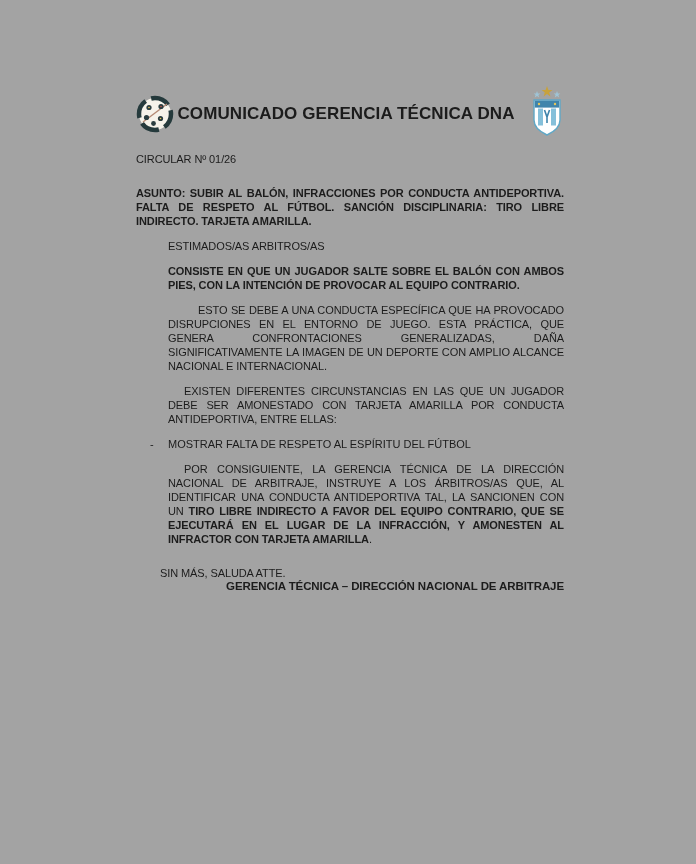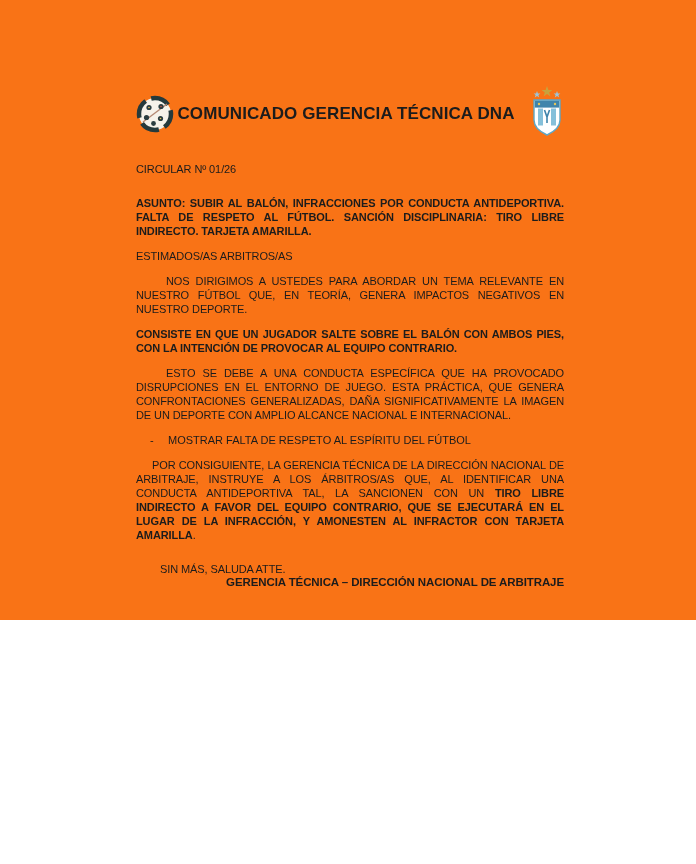--- a/index.html
+++ b/index.html
@@ -10,22 +10,22 @@
   body {
     width: 696px;
     height: 864px;
     overflow: hidden;
     font-family: "Liberation Sans", sans-serif;
     color: #1c1c1c;
   }
   .page {
     position: relative;
     width: 696px;
-    height: 620px;
-    background: #f97316;
+    height: 864px;
+    background: #a3a3a3;
   }
   .content {
     position: absolute;
     left: 136px;
     top: 88px;
     width: 428px;
   }
   .header {
     display: flex;
     align-items: center;
@@ -41,23 +41,23 @@
     transform: translateX(-6px);
   }
   .badge-left { width: 38px; height: 38px; flex: 0 0 auto; }
   .crest-right { width: 34px; height: 56px; flex: 0 0 auto; margin-top: -4px; }
   .line, .para {
     font-size: 11px;
     line-height: 14px;
     letter-spacing: -0.1px;
   }
   .para { text-align: justify; }
-  .circular { margin-top: 22px; }
+  .circular { margin-top: 12px; }
   .bold { font-weight: bold; }
-  .mt { margin-top: 11px; }
+  .mt { margin-top: 11px; margin-left: 32px; }
   .mt-sm { margin-top: 7px; }
   .mt-lg { margin-top: 20px; }
   .indent { text-indent: 30px; }
   .indent-sm { text-indent: 16px; }
   .bullet-row {
     display: flex;
     margin-top: 11px;
     margin-left: 14px;
     font-size: 11px;
     line-height: 14px;
@@ -108,29 +108,29 @@
         </svg>
       </span>
     </div>
 
     <div class="line circular">CIRCULAR Nº 01/26</div>
 
     <div class="para bold mt-lg">ASUNTO: SUBIR AL BALÓN, INFRACCIONES POR CONDUCTA ANTIDEPORTIVA. FALTA DE RESPETO AL FÚTBOL. SANCIÓN DISCIPLINARIA: TIRO LIBRE INDIRECTO. TARJETA AMARILLA.</div>
 
     <div class="line mt">ESTIMADOS/AS ARBITROS/AS</div>
 
-    <div class="para indent mt">NOS DIRIGIMOS A USTEDES PARA ABORDAR UN TEMA RELEVANTE EN NUESTRO FÚTBOL QUE, EN TEORÍA, GENERA IMPACTOS NEGATIVOS EN NUESTRO DEPORTE.</div>
 
     <div class="para bold mt">CONSISTE EN QUE UN JUGADOR SALTE SOBRE EL BALÓN CON AMBOS PIES, CON LA INTENCIÓN DE PROVOCAR AL EQUIPO CONTRARIO.</div>
 
     <div class="para indent mt">ESTO SE DEBE A UNA CONDUCTA ESPECÍFICA QUE HA PROVOCADO DISRUPCIONES EN EL ENTORNO DE JUEGO. ESTA PRÁCTICA, QUE GENERA CONFRONTACIONES GENERALIZADAS, DAÑA SIGNIFICATIVAMENTE LA IMAGEN DE UN DEPORTE CON AMPLIO ALCANCE NACIONAL E INTERNACIONAL.</div>
 
 
 
 
+    <div class="para indent-sm mt">EXISTEN DIFERENTES CIRCUNSTANCIAS EN LAS QUE UN JUGADOR DEBE SER AMONESTADO CON TARJETA AMARILLA POR CONDUCTA ANTIDEPORTIVA, ENTRE ELLAS:</div>
 
     <div class="bullet-row">
       <span class="bullet-marker">-</span>
       <span>MOSTRAR FALTA DE RESPETO AL ESPÍRITU DEL FÚTBOL</span>
     </div>
 
     <div class="para indent-sm mt"><span>POR CONSIGUIENTE, LA GERENCIA TÉCNICA DE LA DIRECCIÓN NACIONAL DE ARBITRAJE, INSTRUYE A LOS ÁRBITROS/AS QUE, AL IDENTIFICAR UNA CONDUCTA ANTIDEPORTIVA TAL, LA SANCIONEN CON UN </span><span class="bold">TIRO LIBRE INDIRECTO A FAVOR DEL EQUIPO CONTRARIO, QUE SE EJECUTARÁ EN EL LUGAR DE LA INFRACCIÓN, Y AMONESTEN AL INFRACTOR CON TARJETA AMARILLA</span><span>.</span></div>
 
     <div class="line closing">SIN MÁS, SALUDA ATTE.</div>
 

